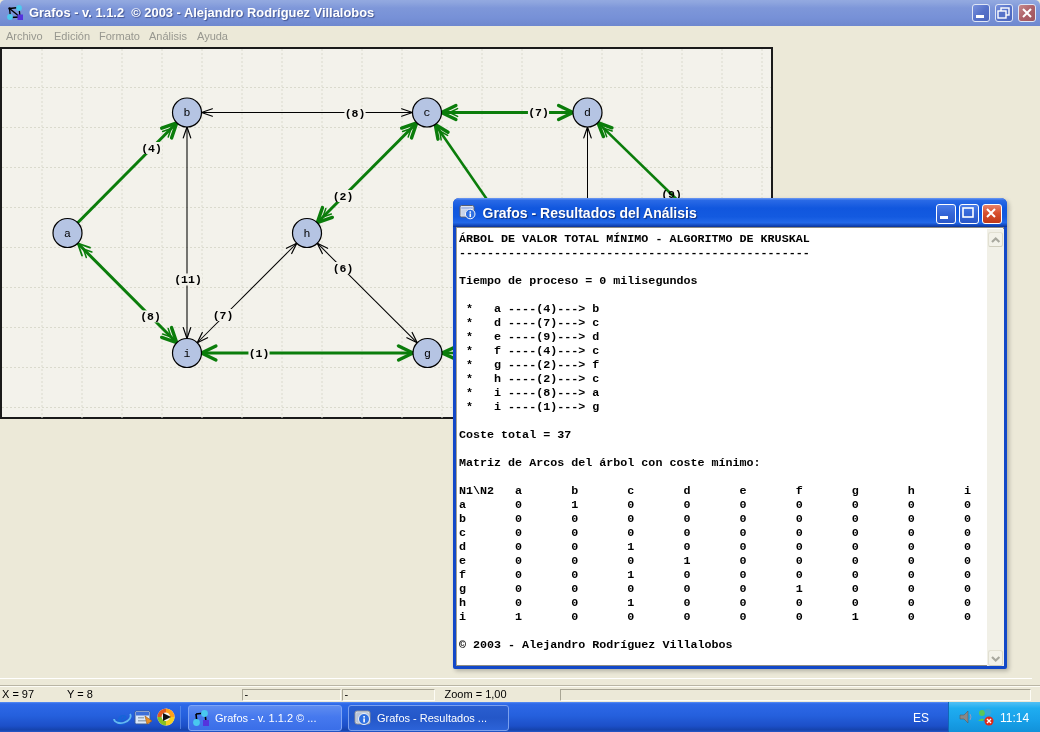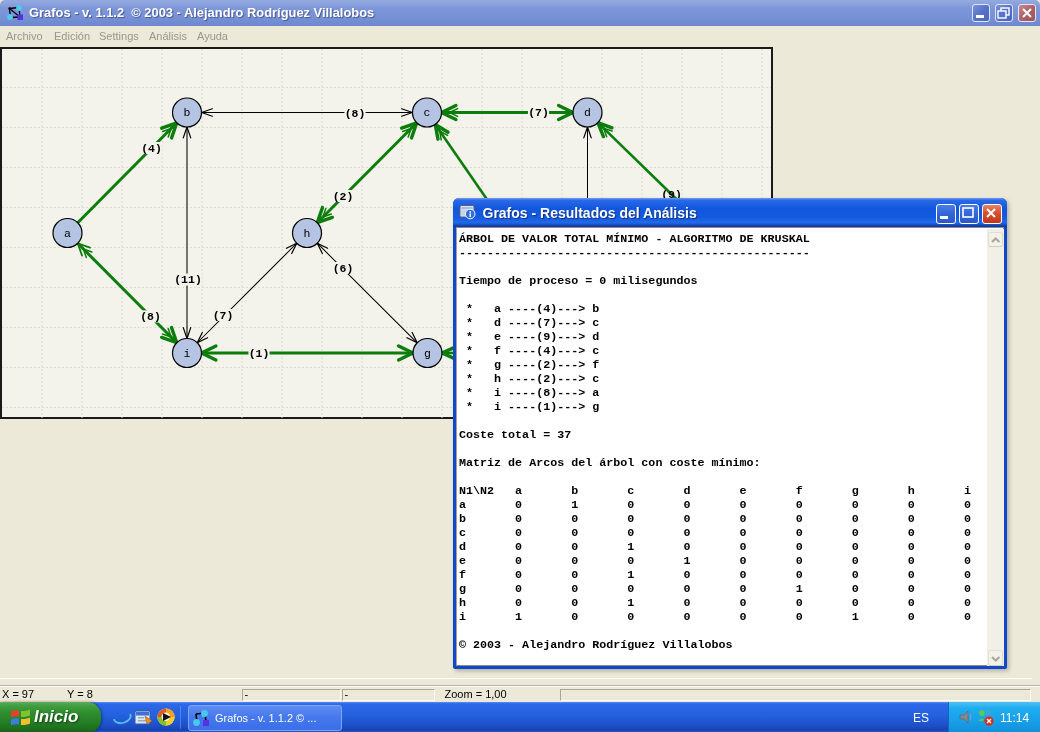--- a/index.html
+++ b/index.html
@@ -91,21 +91,21 @@
         <rect x="2" y="6" width="8" height="7" fill="#5672c9" stroke="#fff" stroke-width="1.4"></rect>
       </svg></div>
     <div class="winbtn" id="btnclose" style="left:1018px"><svg width="16" height="16">
         <path d="M4 4 L12 12 M12 4 L4 12" stroke="#fff" stroke-width="2"></path>
       </svg></div>
   </div>
 
   <div class="abs" id="menubar">
     <span style="left:6px">Archivo</span>
     <span style="left:54px">Edición</span>
-    <span style="left:99px">Settings</span>
+    <span style="left:99px">Formato</span>
     <span style="left:149px">Análisis</span>
     <span style="left:197px">Ayuda</span>
   </div>
 
   <div class="abs" id="canvas">
     <svg width="769" height="369" viewBox="2 49 769 369" style="position:absolute;left:0;top:0">
       <g id="grid" stroke="#dadacd" stroke-width="1" stroke-dasharray="2,2">
         <line x1="42" y1="49" x2="42" y2="418"></line>
         <line x1="82" y1="49" x2="82" y2="418"></line>
         <line x1="122" y1="49" x2="122" y2="418"></line>
@@ -312,29 +312,20 @@
     <span class="txt" style="left:67px">Y = 8</span>
     <div class="spanel" style="left:242px;width:97px"></div>
     <div class="spanel" style="left:342px;width:91px"></div>
     <span class="txt" style="left:244.5px">-</span>
     <span class="txt" style="left:344.5px">-</span>
     <span class="txt" style="left:444.5px">Zoom = 1,00</span>
     <div class="spanel" style="left:559.5px;width:469px"></div>
   </div>
 
   <div class="abs" id="taskbar">
-    <div class="abs" id="startbtn">
-      <svg class="abs" style="left:10px;top:5px" width="21" height="21" viewBox="0 0 21 21">
-        <path d="M1 4.5 C3.5 3 6 2.8 9 3.6 L9 9.6 C6 8.8 3.5 9 1 10.5 Z" fill="#e8402c"></path>
-        <path d="M11 3.9 C14 4.3 16.5 4 20 2.6 L20 8.6 C16.5 10 14 10.3 11 9.9 Z" fill="#7fc32e"></path>
-        <path d="M1 12.5 C3.5 11 6 10.8 9 11.6 L9 17.6 C6 16.8 3.5 17 1 18.5 Z" fill="#3b7de0"></path>
-        <path d="M11 11.9 C14 12.3 16.5 12 20 10.6 L20 16.6 C16.5 18 14 18.3 11 17.9 Z" fill="#f2c028"></path>
-      </svg>
-      <span>Inicio</span>
-    </div>
 
     <svg class="abs" style="left:112px;top:5px" width="20" height="22" viewBox="0 0 20 22">
       <text x="10" y="17.5" font-size="22" font-style="italic" font-weight="bold" fill="#1565d8" text-anchor="middle" font-family="Liberation Serif,serif">e</text>
       <path d="M2 12 A8.5 5.5 -15 1 0 18 7" stroke="#64b9f0" stroke-width="1.8" fill="none"></path>
     </svg>
     <svg class="abs" style="left:134px;top:6px" width="19" height="19" viewBox="0 0 19 19">
       <rect x="1" y="3" width="15" height="13" rx="1.5" fill="#dce9fa" stroke="#3a5a98"></rect>
       <rect x="2" y="4" width="13" height="3.5" fill="#3e6fd8"></rect>
       <rect x="4" y="9" width="6" height="1.5" fill="#9ab"></rect>
       <rect x="4" y="12" width="8" height="1.5" fill="#9ab"></rect>
@@ -354,20 +345,30 @@
       <svg class="abs" style="left:4px;top:4px" width="17" height="17" viewBox="0 0 17 17">
         <line x1="3" y1="4" x2="12" y2="3" stroke="#000" stroke-width="1.6"></line>
         <line x1="3" y1="4" x2="4" y2="13" stroke="#000" stroke-width="1.6"></line>
         <line x1="12" y1="3" x2="13" y2="12" stroke="#000" stroke-width="1.6"></line>
         <circle cx="11.5" cy="3.5" r="3.4" fill="#49c8ef"></circle>
         <circle cx="3.5" cy="12.5" r="3.4" fill="#49c8ef"></circle>
         <rect x="10" y="10" width="6" height="6" fill="#5533dd"></rect>
       </svg>
       <span class="abs" style="left:26px;top:6px">Grafos - v. 1.1.2  © ...</span>
     </div>
+    <div class="taskbtn" id="task2">
+      <svg class="abs" style="left:5px;top:3px" width="18" height="18" viewBox="0 0 18 18">
+        <rect x="1" y="2" width="15" height="13" rx="2" fill="#dfe4ec" stroke="#8a8f98"></rect>
+        <rect x="2.2" y="3.2" width="12.6" height="10.6" rx="1.5" fill="#b8c4d8"></rect>
+        <circle cx="10" cy="10" r="5.5" fill="#2e6fe0" stroke="#f0f4fa" stroke-width="1"></circle>
+        <rect x="9.3" y="7" width="1.6" height="1.6" fill="#fff"></rect>
+        <rect x="9.3" y="9.4" width="1.6" height="4" fill="#fff"></rect>
+      </svg>
+      <span class="abs" style="left:28px;top:6px">Grafos - Resultados ...</span>
+    </div>
 
     <span class="abs" style="left:913px;top:9px;color:#fff;font-size:12px">ES</span>
 
     <div class="abs" id="tray">
       <svg class="abs" style="left:9px;top:7px" width="16" height="16">
         <path d="M2 6 L6 6 L10 2 L10 14 L6 10 L2 10 Z" fill="#888" stroke="#555" stroke-width=".5"></path>
         <path d="M12 5 Q14 8 12 11" stroke="#99b" fill="none"></path>
       </svg>
       <svg class="abs" style="left:27px;top:6px" width="18" height="18">
         <circle cx="6" cy="5" r="3" fill="#58c858"></circle>

